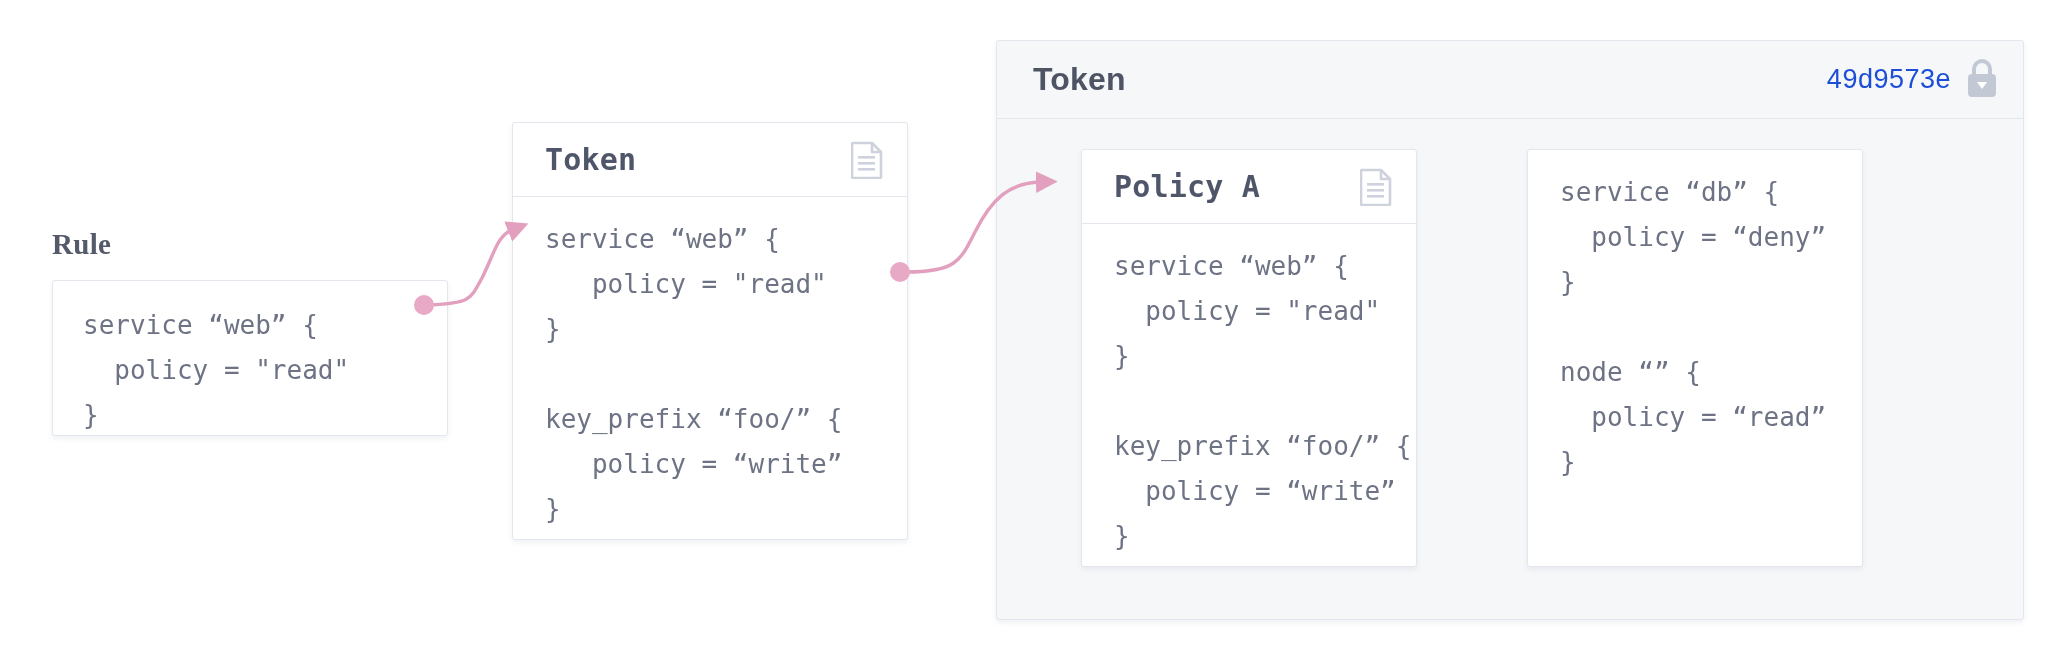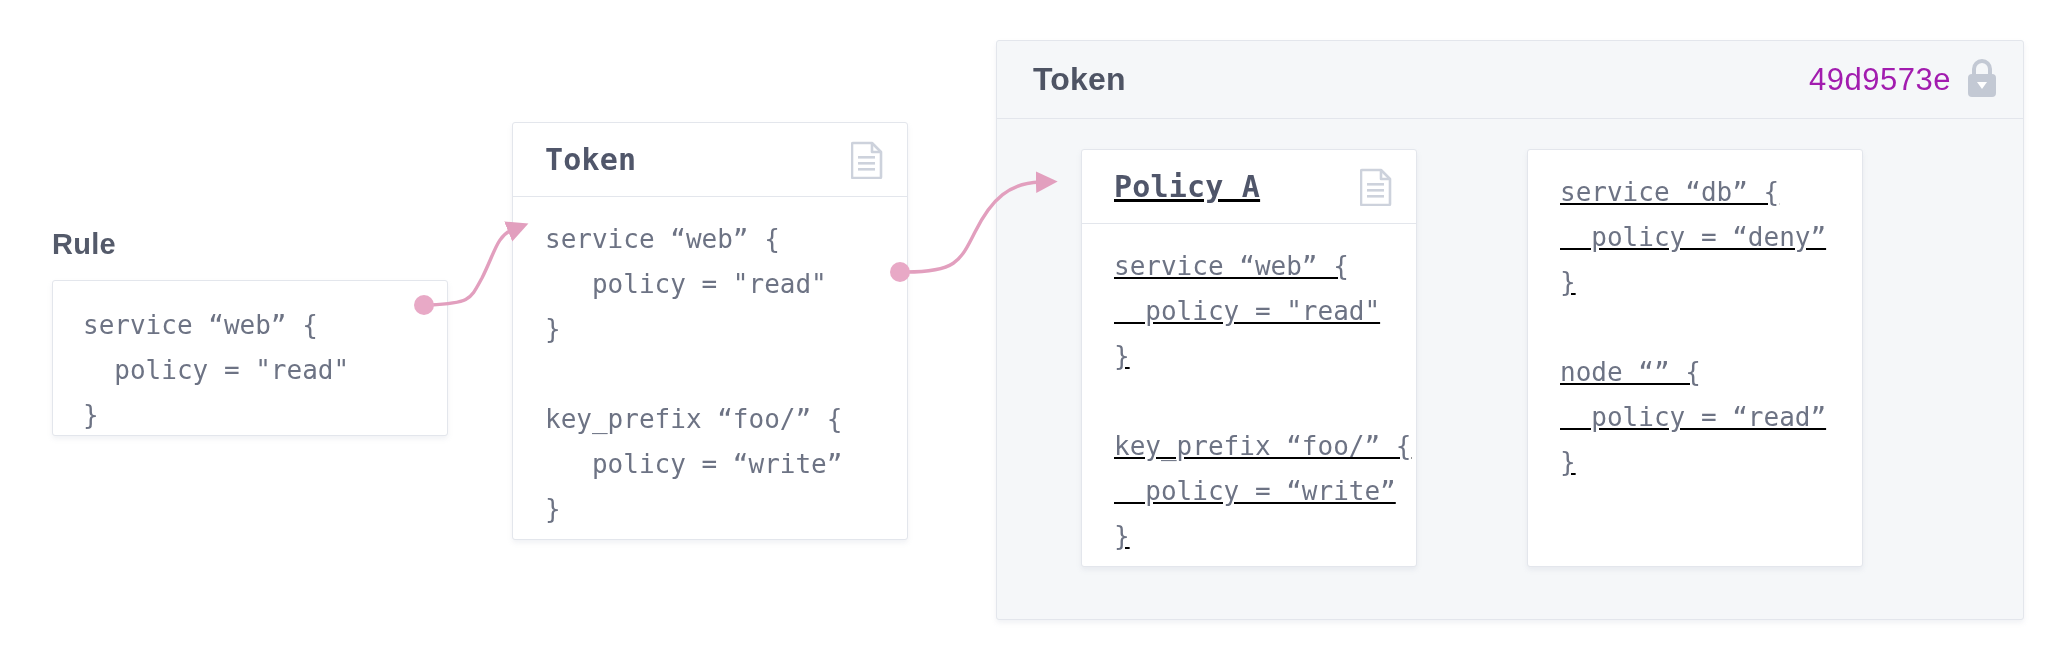--- a/index.html
+++ b/index.html
@@ -47,21 +47,21 @@
     color: #6d7384;
     white-space: pre;
     box-sizing: border-box;
   }
 
   
   #rule-label {
     position: absolute;
     left: 52px;
     top: 228px;
-    font-family: Liberation Sans, sans-serif;
+    font-family: Liberation Serif, serif;
     font-weight: bold;
     font-size: 29px;
     color: #545a6a;
     letter-spacing: 0.3px;
   }
   #rule-card {
     left: 52px;
     top: 280px;
     width: 396px;
     height: 156px;
@@ -119,31 +119,30 @@
     color: #4e5464;
     letter-spacing: 0.2px;
   }
   #token-right {
     display: flex;
     align-items: center;
     gap: 14px;
   }
   #token-id {
     font-family: "Liberation Sans", sans-serif;
-    font-size: 31px;
-    color: #a21caf;
+    font-size: 27px;
+    color: #1d4ed8;
     letter-spacing: 0.5px;
   }
 
   
   #policy-a, #policy-b {
     top: 108px;
     width: 336px;
     height: 418px;
-    text-decoration: underline;
   }
   #policy-a { left: 84px; }
   #policy-b { left: 530px; }
   #policy-a .card-header, #policy-b .card-header {
     height: 74px;
     padding: 0 24px 0 32px;
   }
   #policy-a .card-title, #policy-b .card-title { font-size: 30px; }
   #policy-a .card-body, #policy-b .card-body {
     padding: 20px 0 0 32px;

